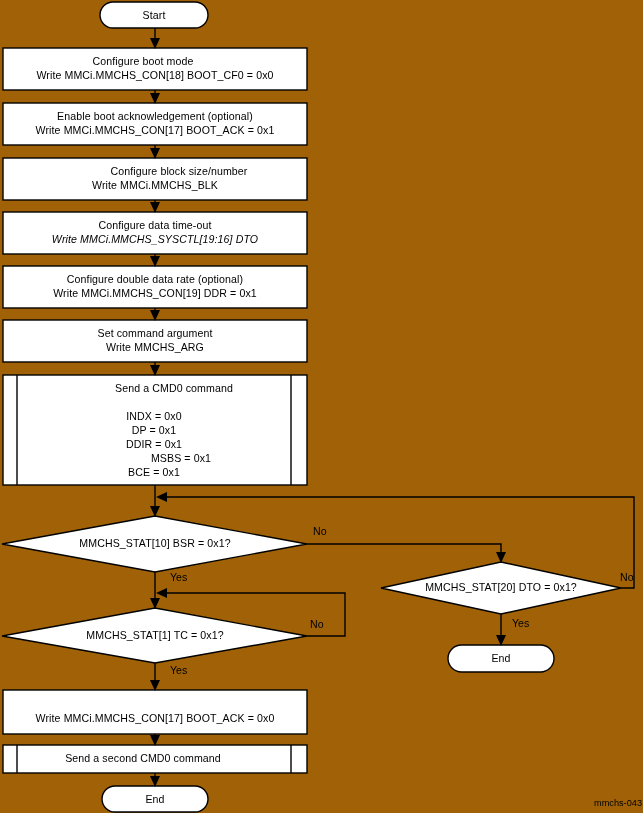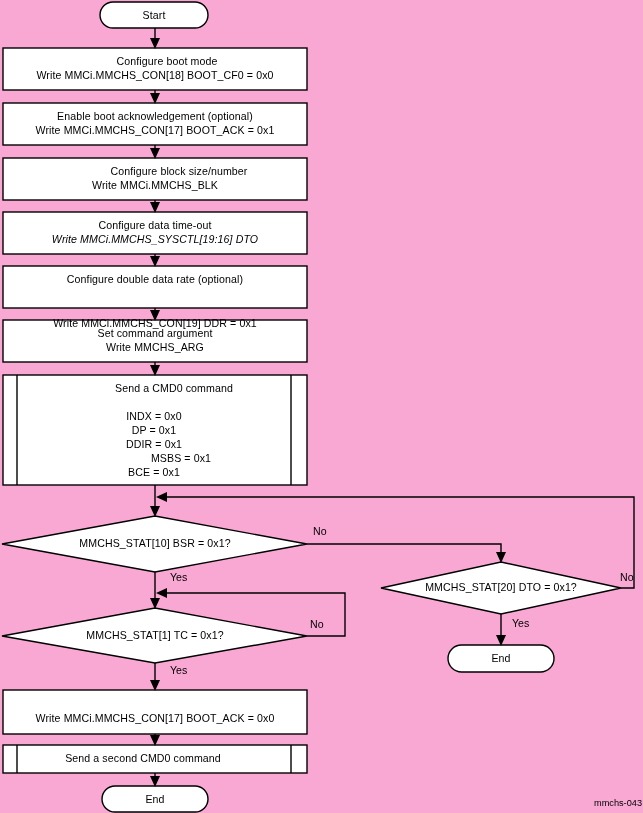--- a/index.html
+++ b/index.html
@@ -8,21 +8,21 @@
     background: #ffffff;
   }
   body {
     font-family: "Liberation Sans", sans-serif;
     color: #000000;
   }
   #canvas {
     position: relative;
     width: 643px;
     height: 813px;
-    background: #f9a8d4;
+    background: #a16207;
     overflow: hidden;
   }
   svg.flow {
     position: absolute;
     left: 0;
     top: 0;
     width: 643px;
     height: 813px;
   }
   .shape-stroke {
@@ -147,34 +147,34 @@
 
     <line x1="155" y1="734" x2="155" y2="741" class="conn"></line>
     <polygon points="155,746 150,735 160,735" class="arrowhead"></polygon>
 
     <line x1="155" y1="773" x2="155" y2="782" class="conn"></line>
     <polygon points="155,787 150,776 160,776" class="arrowhead"></polygon>
   </svg>
 
   <div class="node-text terminal-text" style="left:100px; top:9px; width:108px;">Start</div>
 
-  <div class="node-text" style="left:3px; top:55px; width:280px;padding-left:24px;">Configure boot mode</div>
+  <div class="node-text" style="left:3px; top:55px; width:280px;">Configure boot mode</div>
   <div class="node-text" style="left:3px; top:69px; width:304px;">Write MMCi.MMCHS_CON[18] BOOT_CF0 = 0x0</div>
 
   <div class="node-text" style="left:3px; top:110px; width:304px;">Enable boot acknowledgement (optional)</div>
   <div class="node-text" style="left:3px; top:124px; width:304px;">Write MMCi.MMCHS_CON[17] BOOT_ACK = 0x1</div>
 
   <div class="node-text" style="left:3px; top:165px; width:352px;">Configure block size/number</div>
   <div class="node-text" style="left:3px; top:179px; width:304px;">Write MMCi.MMCHS_BLK</div>
 
   <div class="node-text" style="left:3px; top:219px; width:304px;">Configure data time-out</div>
   <div class="node-text" style="left:3px; top:233px; width:304px;font-style:italic;">Write MMCi.MMCHS_SYSCTL[19:16] DTO</div>
 
   <div class="node-text" style="left:3px; top:273px; width:304px;">Configure double data rate (optional)</div>
-  <div class="node-text" style="left:3px; top:287px; width:304px;margin-top:30px;">Write MMCi.MMCHS_CON[19] DDR = 0x1</div>
+  <div class="node-text" style="left:3px; top:287px; width:304px;">Write MMCi.MMCHS_CON[19] DDR = 0x1</div>
 
   <div class="node-text" style="left:3px; top:327px; width:304px;">Set command argument</div>
   <div class="node-text" style="left:3px; top:341px; width:304px;">Write MMCHS_ARG</div>
 
   <div class="node-text" style="left:17px; top:382px; width:314px;">Send a CMD0 command</div>
   <div class="node-text" style="left:17px; top:410px; width:274px;">INDX = 0x0</div>
   <div class="node-text" style="left:17px; top:424px; width:274px;">DP = 0x1</div>
   <div class="node-text" style="left:17px; top:438px; width:274px;">DDIR = 0x1</div>
   <div class="node-text" style="left:17px; top:452px; width:328px;">MSBS = 0x1</div>
   <div class="node-text" style="left:17px; top:466px; width:274px;">BCE = 0x1</div>

